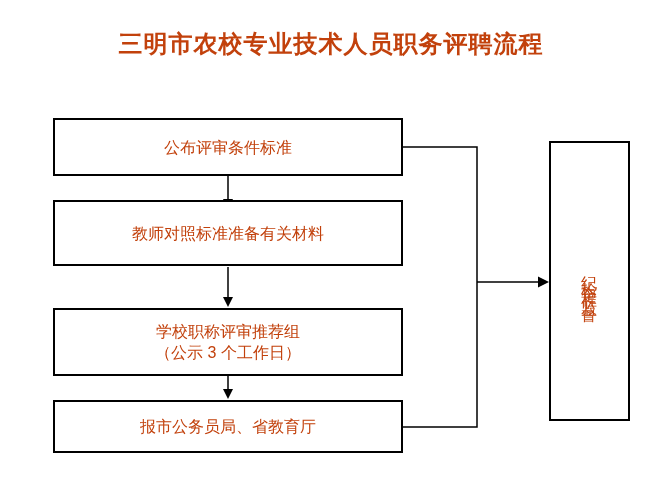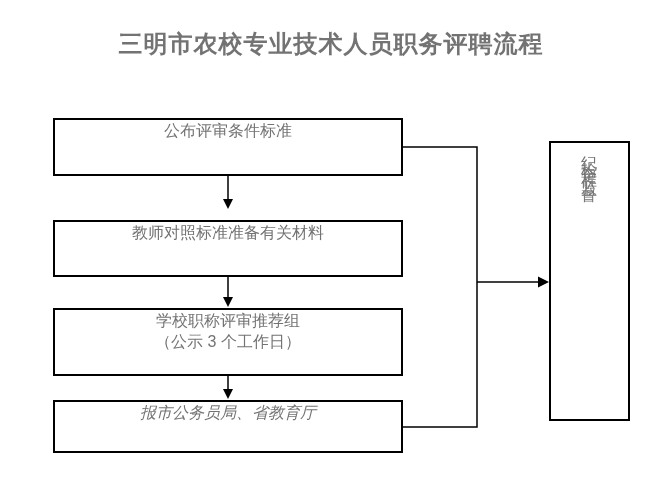--- a/index.html
+++ b/index.html
@@ -5,21 +5,21 @@
   html, body {
     margin: 0;
     padding: 0;
     background: #ffffff;
   }
   .canvas {
     position: relative;
     width: 662px;
     height: 480px;
     background: #ffffff;
-    color: #737373;
+    color: #c2410c;
     font-family: "Liberation Sans", sans-serif;
     overflow: hidden;
   }
   .title {
     position: absolute;
     left: 0;
     right: 0;
     top: 28px;
     text-align: center;
     font-family: "Liberation Serif", serif;
@@ -29,29 +29,29 @@
     white-space: nowrap;
   }
   .box {
     position: absolute;
     box-sizing: border-box;
     border: 2px solid #000000;
     background: #ffffff;
     display: flex;
     flex-direction: column;
     align-items: center;
-    justify-content: flex-start;
+    justify-content: center;
     text-align: center;
     font-size: 16px;
     line-height: 21px;
   }
   .box-step1 { left: 53px;  top: 118px; width: 350px; height: 58px; }
-  .box-step2 { left: 53px;  top: 220px; width: 350px; height: 57px; }
+  .box-step2 { left: 53px;  top: 200px; width: 350px; height: 66px; }
   .box-step3 { left: 53px;  top: 308px; width: 350px; height: 68px; }
-  .box-step4 { left: 53px;  top: 400px; width: 350px; height: 53px; font-style: italic; }
+  .box-step4 { left: 53px;  top: 400px; width: 350px; height: 53px; }
   .box-side  { left: 549px; top: 141px; width: 81px;  height: 280px; }
   .vertical-label {
     writing-mode: vertical-lr;
     text-orientation: upright;
     font-size: 16px;
     letter-spacing: 6px;
   }
   .connectors {
     position: absolute;
     left: 0;

